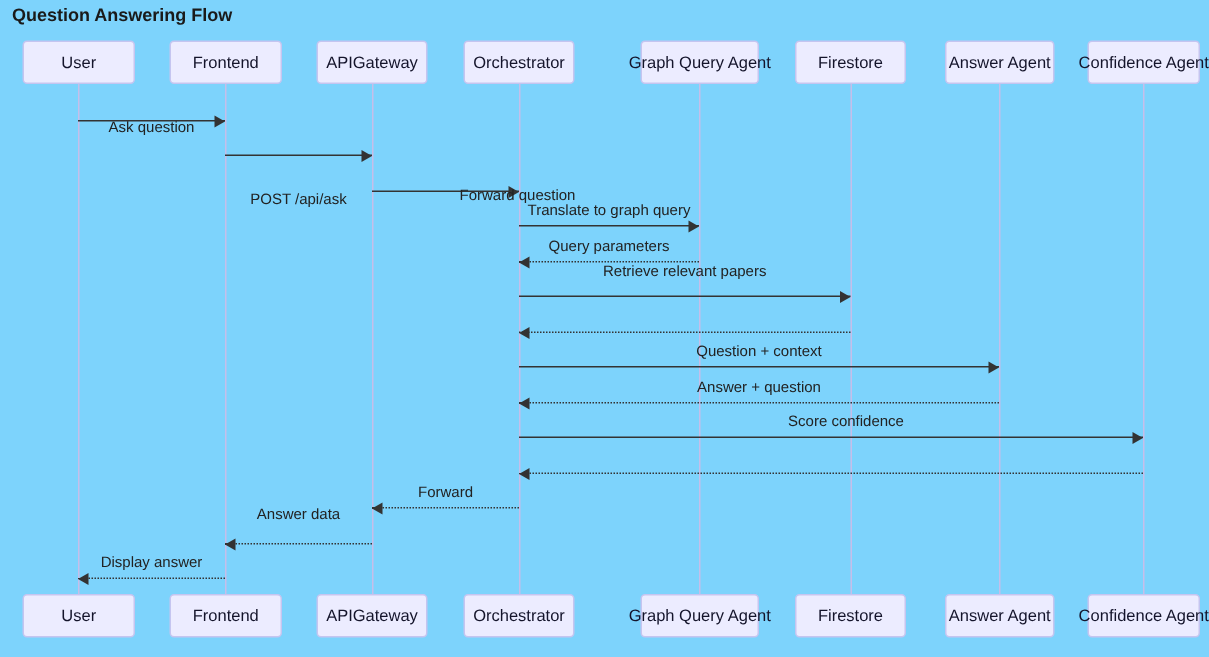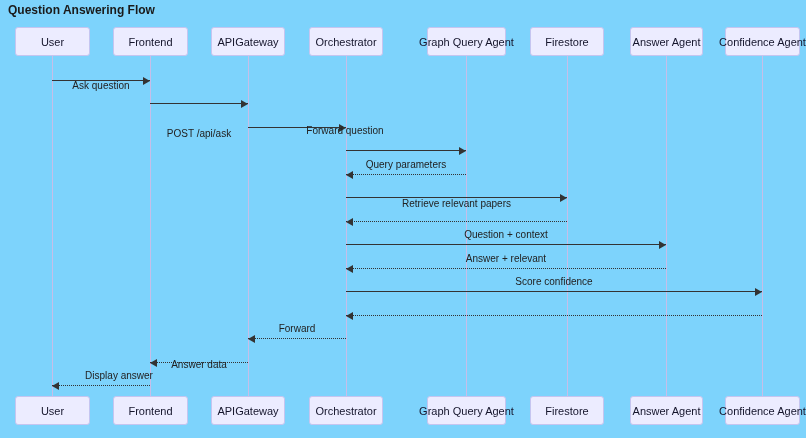--- a/index.html
+++ b/index.html
@@ -72,41 +72,42 @@
     <div class="arrow right" style="top: 76.5px; left: 143px;"></div>
     <div class="msg-label" style="left: 52px; width: 98px; top: 80px;">Ask question</div>
     <div class="msg-line solid" style="left: 150px; top: 103px; width: 98px;"></div>
     <div class="arrow right" style="top: 99.5px; left: 241px;"></div>
     <div class="msg-label" style="left: 150px; width: 98px; top: 88px; margin-top: 40px;">POST /api/ask</div>
     <div class="msg-line solid" style="left: 248px; top: 127px; width: 98px;"></div>
     <div class="arrow right" style="top: 123.5px; left: 339px;"></div>
     <div class="msg-label" style="left: 248px; width: 98px; top: 125px; margin-left: 48px;">Forward question</div>
     <div class="msg-line solid" style="left: 346px; top: 150px; width: 120px;"></div>
     <div class="arrow right" style="top: 146.5px; left: 459px;"></div>
+    <div class="msg-label" style="left: 346px; width: 120px; top: 135px;">Translate to graph query</div>
     <div class="msg-line dashed" style="left: 346px; top: 174px; width: 120px;"></div>
     <div class="arrow left" style="top: 170.5px; left: 346px;"></div>
     <div class="msg-label" style="left: 346px; width: 120px; top: 159px;">Query parameters</div>
     <div class="msg-line solid" style="left: 346px; top: 197px; width: 221px;"></div>
     <div class="arrow right" style="top: 193.5px; left: 560px;"></div>
-    <div class="msg-label" style="left: 346px; width: 221px; top: 198px; text-align: center;">Retrieve relevant papers</div>
+    <div class="msg-label" style="left: 346px; width: 221px; top: 176px; text-align: center;">Retrieve relevant papers</div>
     <div class="msg-line dashed" style="left: 346px; top: 221px; width: 221px;"></div>
     <div class="arrow left" style="top: 217.5px; left: 346px;"></div>
     <div class="msg-line solid" style="left: 346px; top: 244px; width: 320px;"></div>
     <div class="arrow right" style="top: 240.5px; left: 659px;"></div>
     <div class="msg-label" style="left: 346px; width: 320px; top: 229px;">Question + context</div>
     <div class="msg-line dashed" style="left: 346px; top: 268px; width: 320px;"></div>
     <div class="arrow left" style="top: 264.5px; left: 346px;"></div>
-    <div class="msg-label" style="left: 346px; width: 320px; top: 253px;">Answer + relevant</div>
+    <div class="msg-label" style="left: 346px; width: 320px; top: 253px;">Answer + question</div>
     <div class="msg-line solid" style="left: 346px; top: 291px; width: 416px;"></div>
     <div class="arrow right" style="top: 287.5px; left: 755px;"></div>
-    <div class="msg-label" style="left: 346px; width: 416px; top: 276px;">Score confidence</div>
+    <div class="msg-label" style="left: 356px; width: 416px; top: 276px;">Score confidence</div>
     <div class="msg-line dashed" style="left: 346px; top: 315px; width: 416px;"></div>
     <div class="arrow left" style="top: 311.5px; left: 346px;"></div>
     <div class="msg-line dashed" style="left: 248px; top: 338px; width: 98px;"></div>
     <div class="arrow left" style="top: 334.5px; left: 248px;"></div>
     <div class="msg-label" style="left: 248px; width: 98px; top: 323px;">Forward</div>
     <div class="msg-line dashed" style="left: 150px; top: 362px; width: 98px;"></div>
     <div class="arrow left" style="top: 358.5px; left: 150px;"></div>
-    <div class="msg-label" style="left: 150px; width: 98px; top: 359px;">Answer data</div>
+    <div class="msg-label" style="left: 150px; width: 98px; top: 338px;">Answer data</div>
     <div class="msg-line dashed" style="left: 52px; top: 385px; width: 98px;"></div>
     <div class="arrow left" style="top: 381.5px; left: 52px;"></div>
-    <div class="msg-label" style="left: 52px; width: 98px; top: 370px; padding-left: 18px;">Display answer</div>
+    <div class="msg-label" style="left: 52px; width: 98px; top: 370px;">Display answer</div>
   </div>
 
 </body></html>

